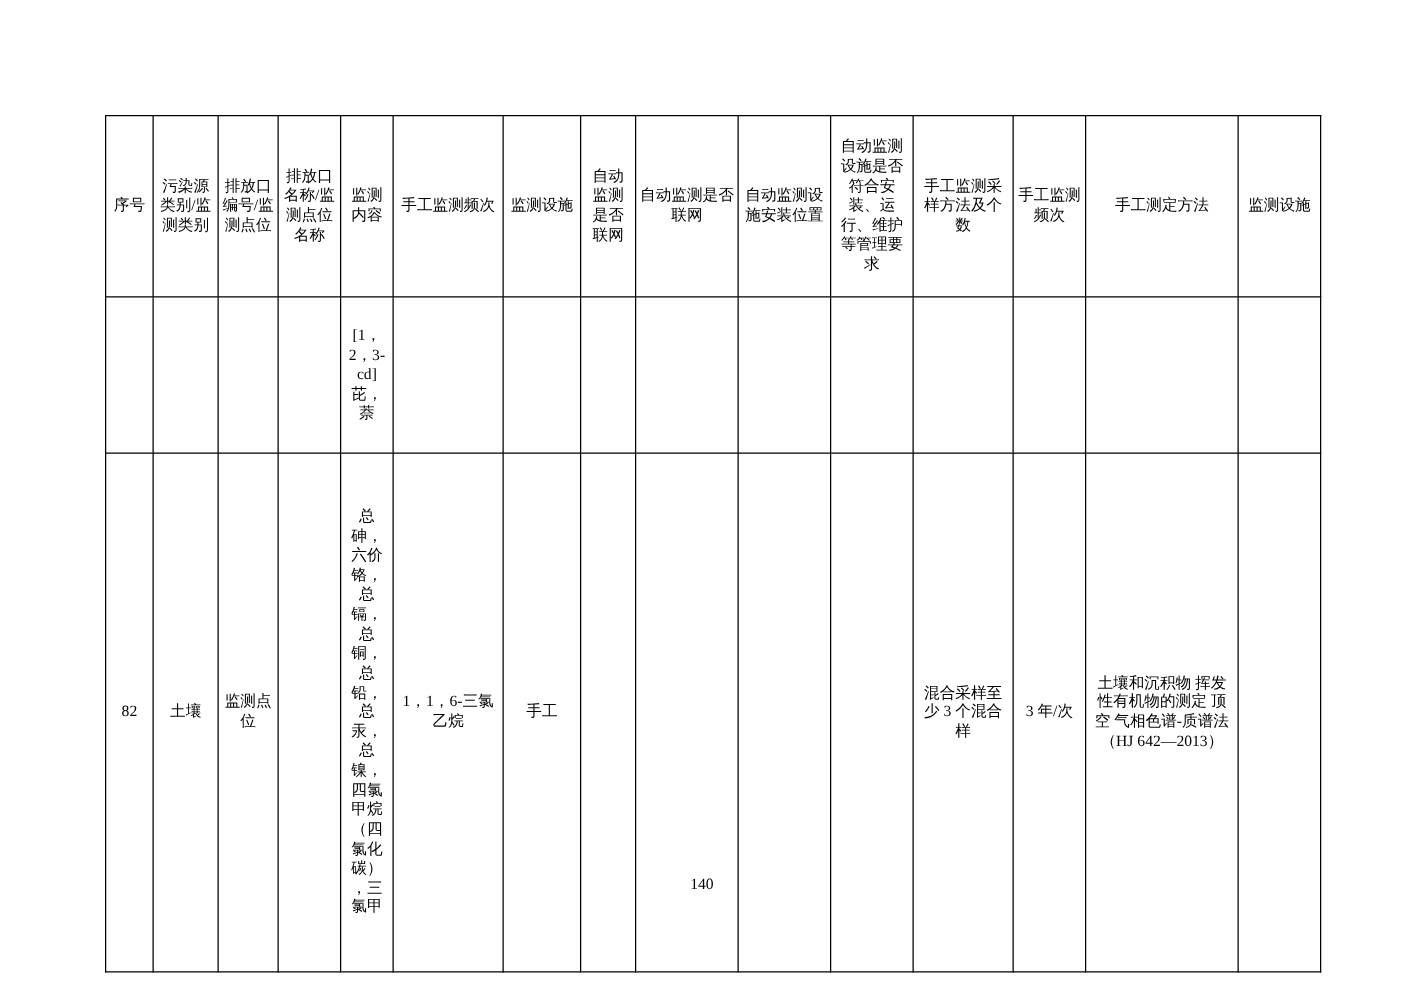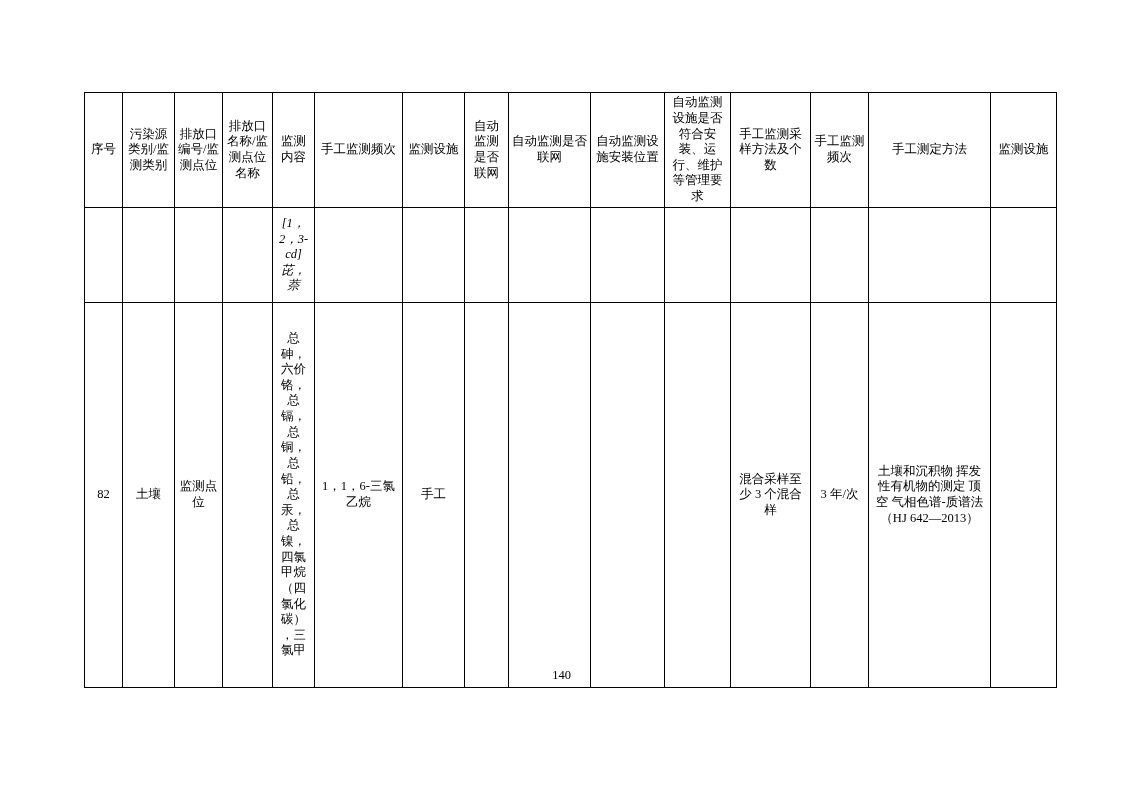--- a/index.html
+++ b/index.html
@@ -26,21 +26,21 @@
     position: absolute;
     left: 84px;
     top: 92px;
     width: 955px;
     border-collapse: collapse;
     table-layout: fixed;
   }
   table.monitor-table td,
   table.monitor-table th {
     border: 1px solid #000000;
-    padding: 2px 3px;
+    padding: 17px 3px;
     font-size: 12.5px;
     line-height: 1.25;
     text-align: center;
     vertical-align: middle;
     font-weight: normal;
     word-wrap: break-word;
     overflow-wrap: break-word;
   }
   table.monitor-table thead td {
     height: 110px;
@@ -56,27 +56,27 @@
   .col-8  { width: 82px; }
   .col-9  { width: 74px; }
   .col-10 { width: 66px; }
   .col-11 { width: 80px; }
   .col-12 { width: 58px; }
   .col-13 { width: 122px; }
   .col-14 { width: 66px; }
   .vertical-ish {
     line-height: 1.25;
   }
-  .row-frag td { height: 90px; font-style: italic; }
+  .row-frag td { height: 90px; }
   .row-main td { height: 380px; }
 
   .page-number {
     position: absolute;
     left: 0;
-    top: 668px;
+    top: 700px;
     width: 1123px;
     text-align: center;
     font-size: 12.5px;
     font-family: "Liberation Serif", "DejaVu Serif", serif;
   }
 </style>
 </head>
 <body>
 
 <div class="page">

